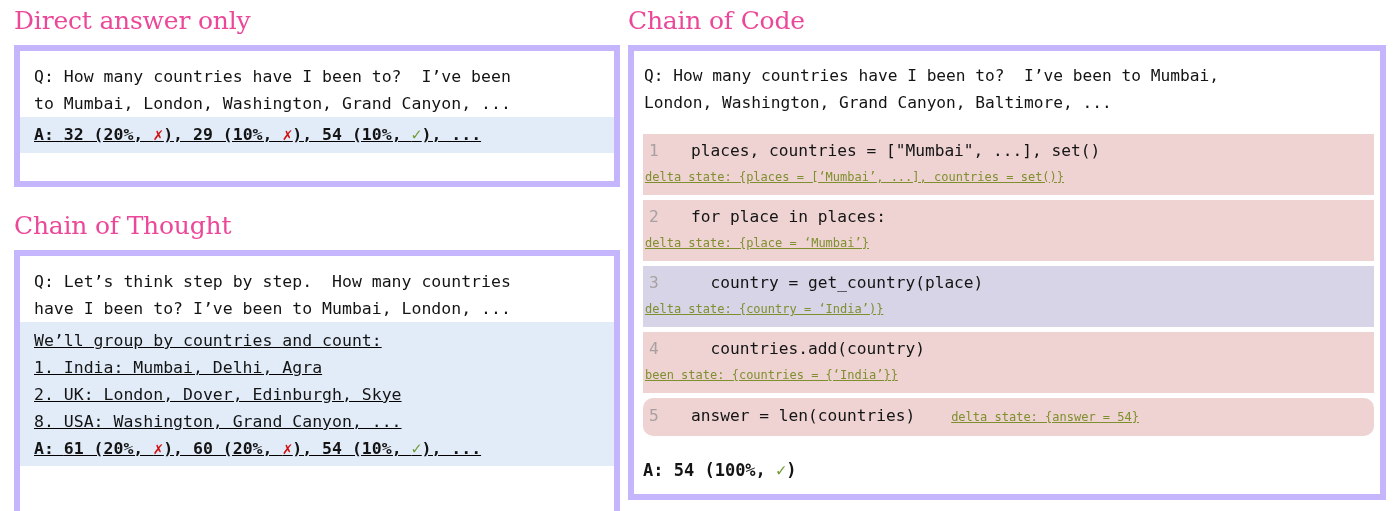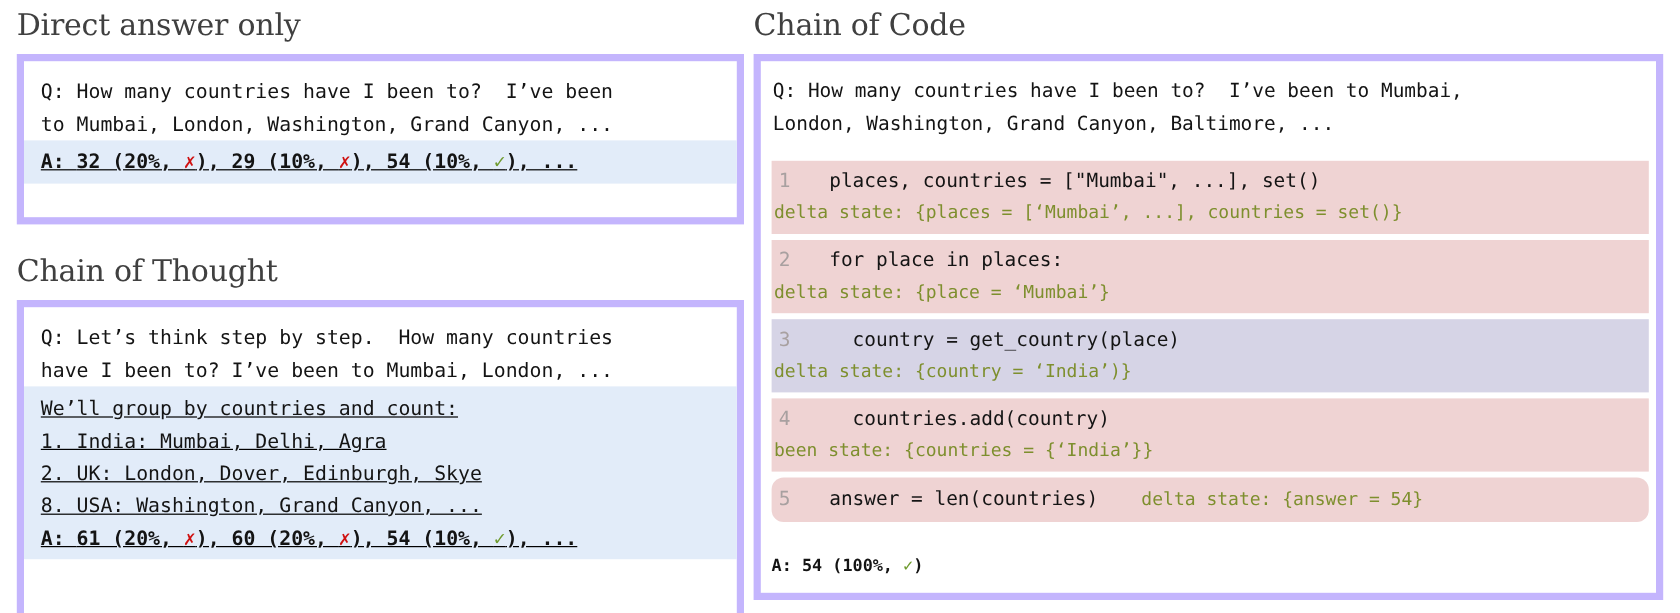--- a/index.html
+++ b/index.html
@@ -33,21 +33,21 @@
     left: 628px;
     top: 0;
     width: 758px;
   }
 
   
   .heading {
     font-family: "DejaVu Serif", "Liberation Serif", serif;
     font-size: 25px;
     font-weight: 400;
-    color: #404040;
+    color: #ec4899;
     letter-spacing: -0.2px;
     line-height: 1.0;
     white-space: nowrap;
   }
   .heading-dao { position: absolute; left: 0px;  top: 8px; }
   .heading-cot { position: absolute; left: 0px;  top: 213px; }
   .heading-coc { position: absolute; left: 0px;  top: 8px; }
 
   
   .panel {
@@ -117,38 +117,39 @@
     white-space: pre;
     color: #141414;
     padding-left: 6px;
   }
   .lineno {
     color: #a8a0a0;
     padding-right: 3px;
   }
   .delta {
     font-family: "DejaVu Sans Mono", "Liberation Mono", monospace;
-    font-size: 15px;
+    font-size: 12px;
     line-height: 26px;
     white-space: pre;
     color: #7e8f2e;
     padding-left: 2px;
+    text-decoration: underline;
   }
   .inline-wrap {
     display: flex;
     align-items: baseline;
   }
   .inline-wrap .delta { padding-left: 36px; }
 
   .final-answer {
     position: absolute;
     left: 9px;
     bottom: 14px;
     font-family: "DejaVu Sans Mono", "Liberation Mono", monospace;
-    font-size: 14px;
+    font-size: 17px;
     font-weight: 700;
     color: #141414;
     white-space: pre;
   }
 </style>
 </head>
 <body>
 
 <div class="figure">
 

